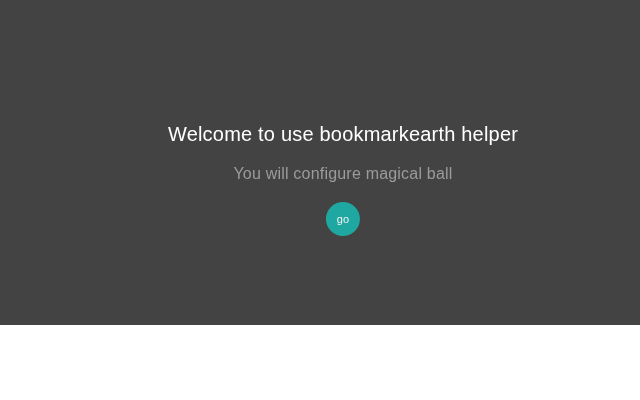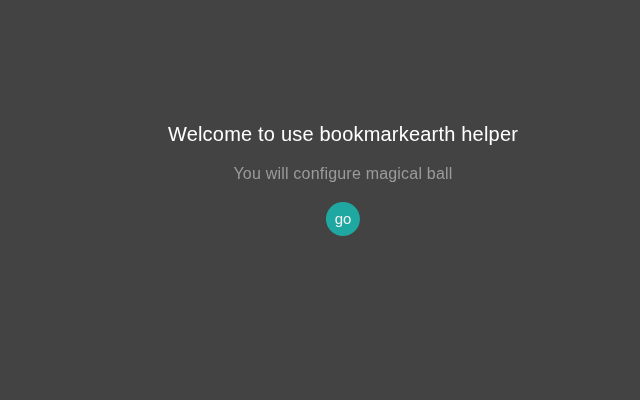--- a/index.html
+++ b/index.html
@@ -8,21 +8,21 @@
   }
   body {
     width: 640px;
     height: 400px;
     overflow: hidden;
     font-family: "Liberation Sans", sans-serif;
   }
   .screen {
     position: relative;
     width: 640px;
-    height: 400px;
+    height: 325px;
     background: #434343;
   }
   .content {
     position: absolute;
     top: 121px;
     left: 343px;
     transform: translateX(-50%);
     display: flex;
     flex-direction: column;
     align-items: center;
@@ -46,21 +46,21 @@
   }
   .go-button {
     margin-top: 20px;
     width: 34px;
     height: 34px;
     border: none;
     border-radius: 50%;
     background: #1fa8a1;
     color: #f2f2f2;
     font-family: "Liberation Sans", sans-serif;
-    font-size: 15px;
+    font-size: 11px;
     line-height: 34px;
     text-align: center;
     padding: 0;
     cursor: pointer;
     display: flex;
     align-items: center;
     justify-content: center;
   }
 </style>
 </head>

